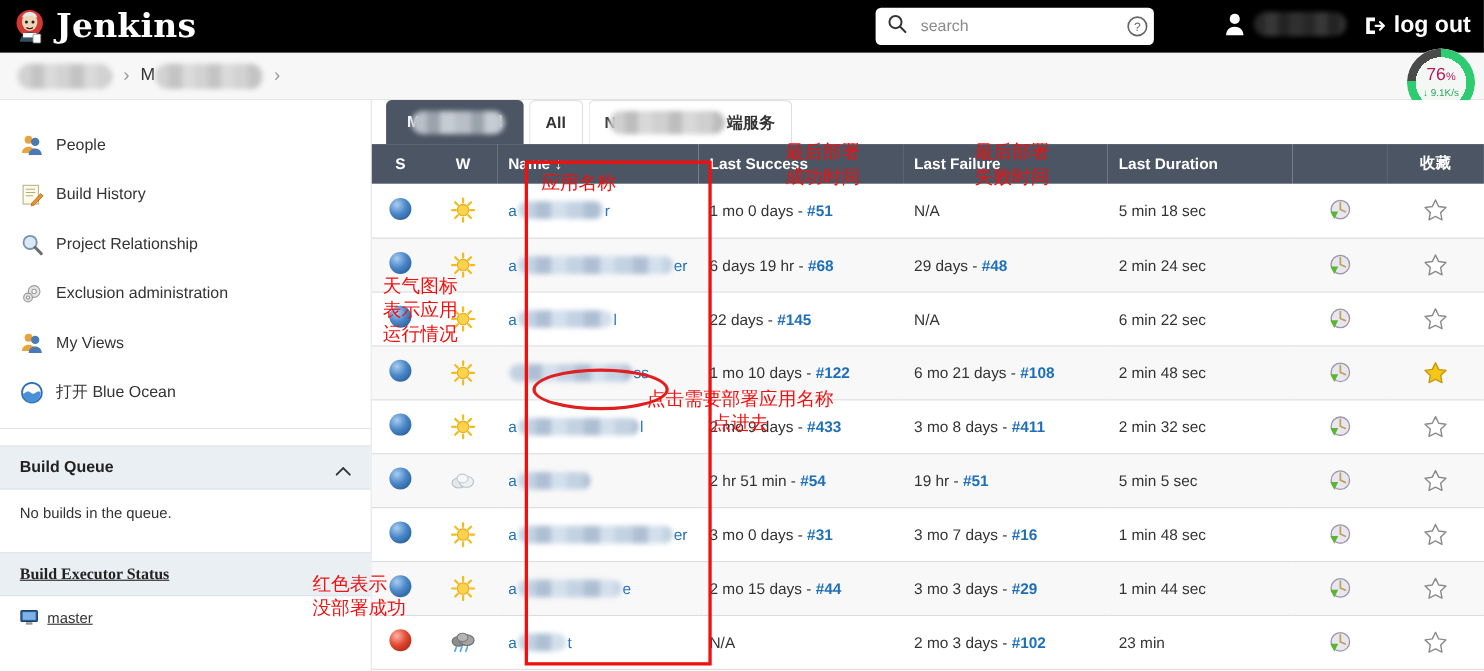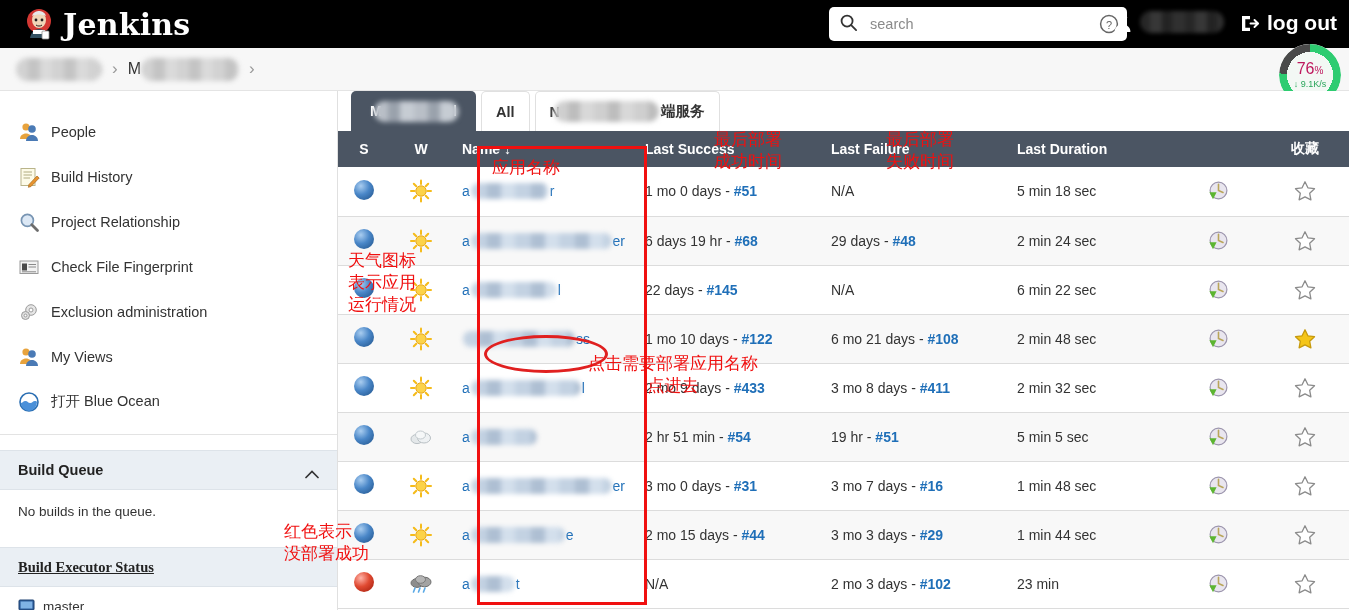--- a/index.html
+++ b/index.html
@@ -10,31 +10,31 @@
     background: #fff;
     color: #333;
   }
   .page { position: relative; width: 1349px; height: 610px; overflow: hidden; }
 
   
   .topbar {
     position: absolute; left: 0; top: 0; width: 1349px; height: 48px;
     background: #000; display: flex; align-items: center;
   }
-  .brand { display: flex; align-items: center; gap: 9px; padding-left: 24px; }
+  .brand { display: flex; align-items: center; gap: 9px; padding-left: 12px; }
   .brand-logo { width: 30px; height: 32px; position: relative; }
   .brand-text {
     color: #fff; font-family: "DejaVu Serif", "Liberation Serif", serif;
     font-size: 30px; font-weight: bold; letter-spacing: .2px;
   }
   .search-wrap {
     position: absolute; left: 796px; top: 7px;
-    width: 298px; height: 34px;
+    width: 253px; height: 34px;
     background: #fff; border-radius: 5px;
-    display: flex; align-items: center; padding: 0 8px 0 10px; margin-left: 33px;
+    display: flex; align-items: center; padding: 0 8px 0 10px;
   }
   .search-input {
     flex: 1; border: none; outline: none; font-size: 14.5px;
     font-family: "Liberation Sans", sans-serif; color: #333;
     background: transparent; padding-left: 12px;
   }
   .search-input::placeholder { color: #8a8a8a; }
   .help-icon { width: 20px; height: 20px; flex: 0 0 20px; }
   .user-area {
     position: absolute; left: 1113px; top: 11px;
@@ -293,32 +293,20 @@
     <div class="side-item">
       <span class="side-ico">
         <svg viewBox="0 0 22 22" width="22" height="22">
           <circle cx="9.4" cy="9.4" r="6" fill="#dce8f5" stroke="#7895b3" stroke-width="1.7"></circle>
           <line x1="13.8" y1="13.8" x2="19.5" y2="19.5" stroke="#6d6d6d" stroke-width="2.8" stroke-linecap="round"></line>
         </svg>
       </span>
       <span>Project Relationship</span>
     </div>
 
-    <div class="side-item">
-      <span class="side-ico">
-        <svg viewBox="0 0 22 22" width="22" height="22">
-          <rect x="2" y="5" width="18" height="12.5" fill="#f2f2f2" stroke="#9a9a9a"></rect>
-          <rect x="4" y="7.5" width="5" height="7" fill="#4a4a4a"></rect>
-          <line x1="10.5" y1="8.5" x2="18" y2="8.5" stroke="#8a8a8a"></line>
-          <line x1="10.5" y1="11" x2="18" y2="11" stroke="#8a8a8a"></line>
-          <line x1="4" y1="15.8" x2="18" y2="15.8" stroke="#8a8a8a"></line>
-        </svg>
-      </span>
-      <span>Check File Fingerprint</span>
-    </div>
 
     <div class="side-item">
       <span class="side-ico">
         <svg viewBox="0 0 22 22" width="22" height="22">
           <circle cx="13" cy="9" r="5.3" fill="#e6e6e6" stroke="#9b9b9b"></circle>
           <circle cx="13" cy="9" r="2" fill="#fff" stroke="#9b9b9b"></circle>
           <circle cx="7.5" cy="14.5" r="4" fill="#dedede" stroke="#9b9b9b"></circle>
           <circle cx="7.5" cy="14.5" r="1.4" fill="#fff" stroke="#9b9b9b"></circle>
         </svg>
       </span>

